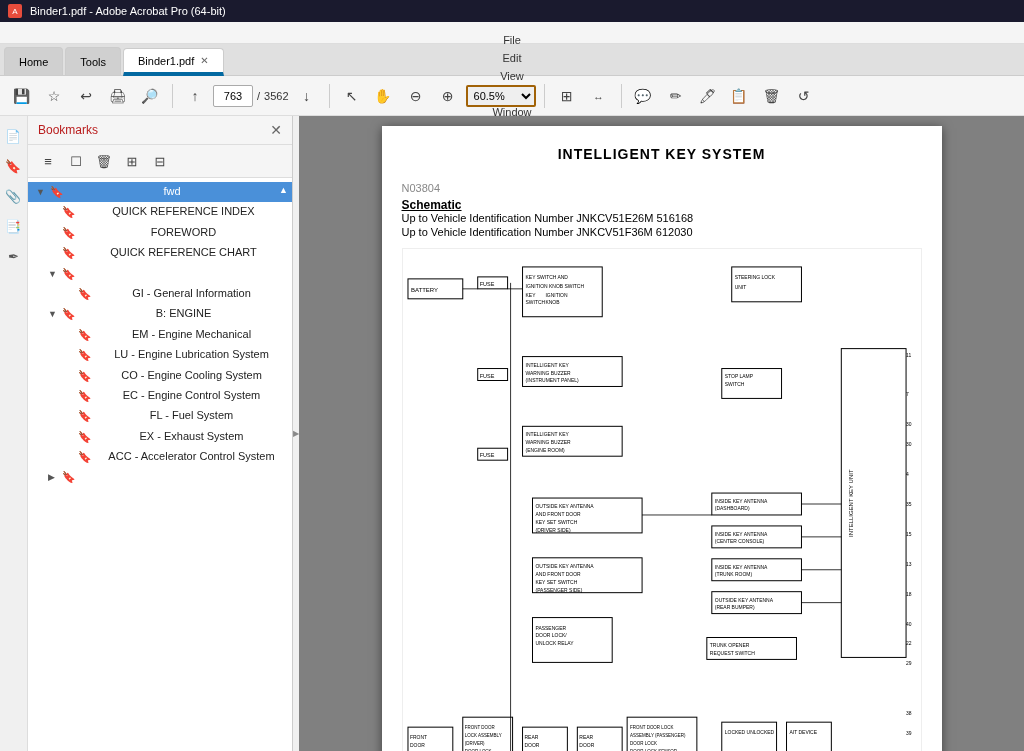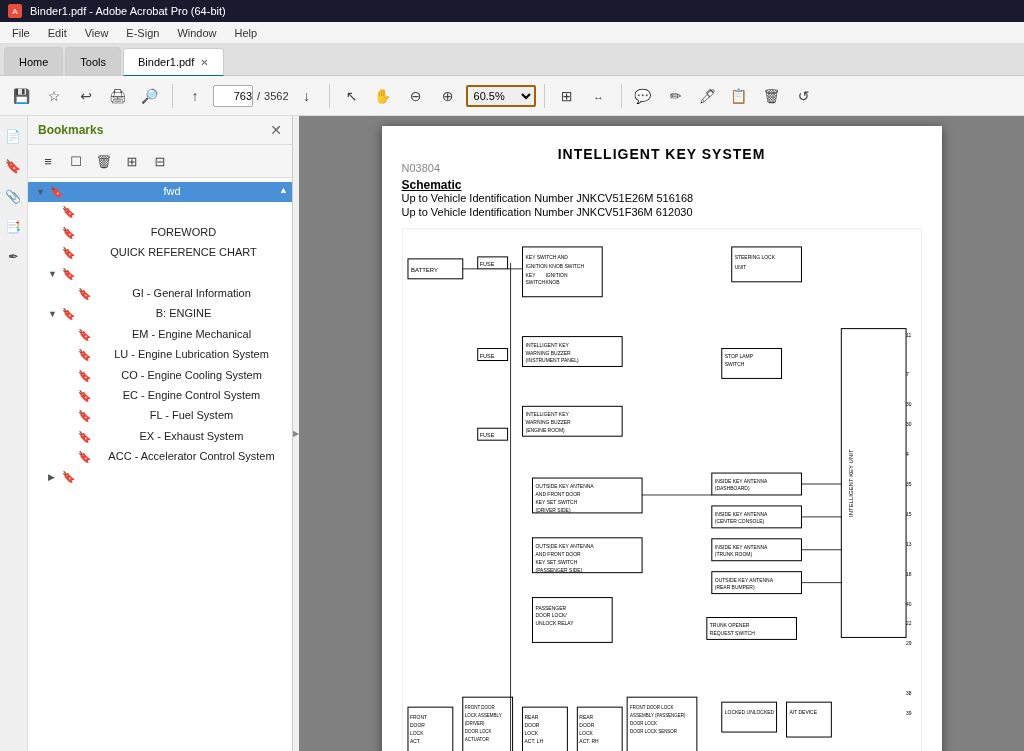--- a/index.html
+++ b/index.html
@@ -18,22 +18,23 @@
     }
     .title-bar-icon { width: 14px; height: 14px; background: #e74c3c; border-radius: 2px; display: flex; align-items: center; justify-content: center; font-size: 8px; color: white; }
 
     
     .menu-bar {
       background: #f5f5f5;
       border-bottom: 1px solid #ddd;
       height: 22px;
       display: flex;
       align-items: center;
-      padding: 4px 4px;
+      padding: 10px 4px;
       gap: 2px;
+      flex-direction: column;
     }
     .menu-item {
       padding: 2px 8px;
       font-size: 11px;
       cursor: pointer;
       color: #333;
     }
 
     
     .tab-bar {
@@ -50,21 +51,21 @@
       display: flex;
       align-items: center;
       font-size: 11px;
       border: 1px solid #ccc;
       border-bottom: none;
       border-radius: 4px 4px 0 0;
       cursor: pointer;
       gap: 6px;
       justify-content: flex-end;
     }
-    .tab.active { background: #fff; border-bottom: 1px solid #0369a1; margin-bottom: -1px; z-index: 1; }
+    .tab.active { background: #fff; border-bottom: 4px solid #0369a1; margin-bottom: -1px; z-index: 1; }
     .tab.inactive { background: #d0d0d0; margin-right: 2px; }
     .tab-close { font-size: 10px; color: #666; cursor: pointer; }
 
     
     .toolbar {
       background: #f5f5f5;
       border-bottom: 1px solid #ddd;
       height: 40px;
       display: flex;
       align-items: center;
@@ -81,21 +82,21 @@
       color: #444;
     }
     .tb-sep { width: 1px; height: 24px; background: #ccc; margin: 0 4px; }
     .page-nav {
       display: flex; align-items: center; gap: 4px;
       font-size: 11px; color: #333;
     }
     .page-input {
       width: 40px; height: 22px;
       border: 1px solid #aaa;
-      text-align: right;
+      text-align: center;
       font-size: 11px;
       border-radius: 2px;
     }
     .zoom-select {
       height: 22px;
       border: 2px solid #a16207;
       font-size: 11px;
       border-radius: 2px;
       padding: 0 2px;
       width: 70px;
@@ -118,21 +119,21 @@
       overflow: hidden;
     }
     .sidebar-header {
       display: flex;
       align-items: center;
       justify-content: space-between;
       padding: 6px 10px;
       border-bottom: 1px solid #ddd;
       background: #f5f5f5;
     }
-    .sidebar-title { font-size: 12px; font-weight: bold; color: #4d7c0f; }
+    .sidebar-title { font-size: 12px; font-weight: normal; color: #b91c1c; }
     .sidebar-close { cursor: pointer; font-size: 14px; color: #666; }
 
     .sidebar-toolbar {
       display: flex;
       align-items: center;
       padding: 4px 8px;
       gap: 4px;
       border-bottom: 1px solid #ddd;
       background: #f5f5f5;
     }
@@ -208,21 +209,21 @@
       box-shadow: 0 2px 10px rgba(0,0,0,0.5);
       position: relative;
       font-family: Arial, sans-serif;
     }
 
     .pdf-title {
       text-align: center;
       font-size: 14px;
       font-weight: bold;
       letter-spacing: 1px;
-      margin-bottom: 0;
+      margin-bottom: 20px;
     }
 
     .pdf-schematic-label {
       font-size: 12px;
       font-weight: bold;
     }
 
     .pdf-vin-text {
       font-size: 11px;
       margin-bottom: 2px;
@@ -343,20 +344,21 @@
       <div class="bm-item selected">
         <span class="bm-arrow">▼</span>
         <span class="bm-icon">🔖</span>
         <span class="bm-label">fwd</span>
         <span style="font-size:9px; margin-left:2px;">▲</span>
       </div>
 
       <div class="bm-item bm-indent1">
         <span class="bm-arrow"></span>
         <span class="bm-icon">🔖</span>
+        <span class="bm-label">QUICK REFERENCE INDEX</span>
       </div>
 
       <div class="bm-item bm-indent1">
         <span class="bm-arrow"></span>
         <span class="bm-icon">🔖</span>
         <span class="bm-label">FOREWORD</span>
       </div>
 
       <div class="bm-item bm-indent1">
         <span class="bm-arrow"></span>

